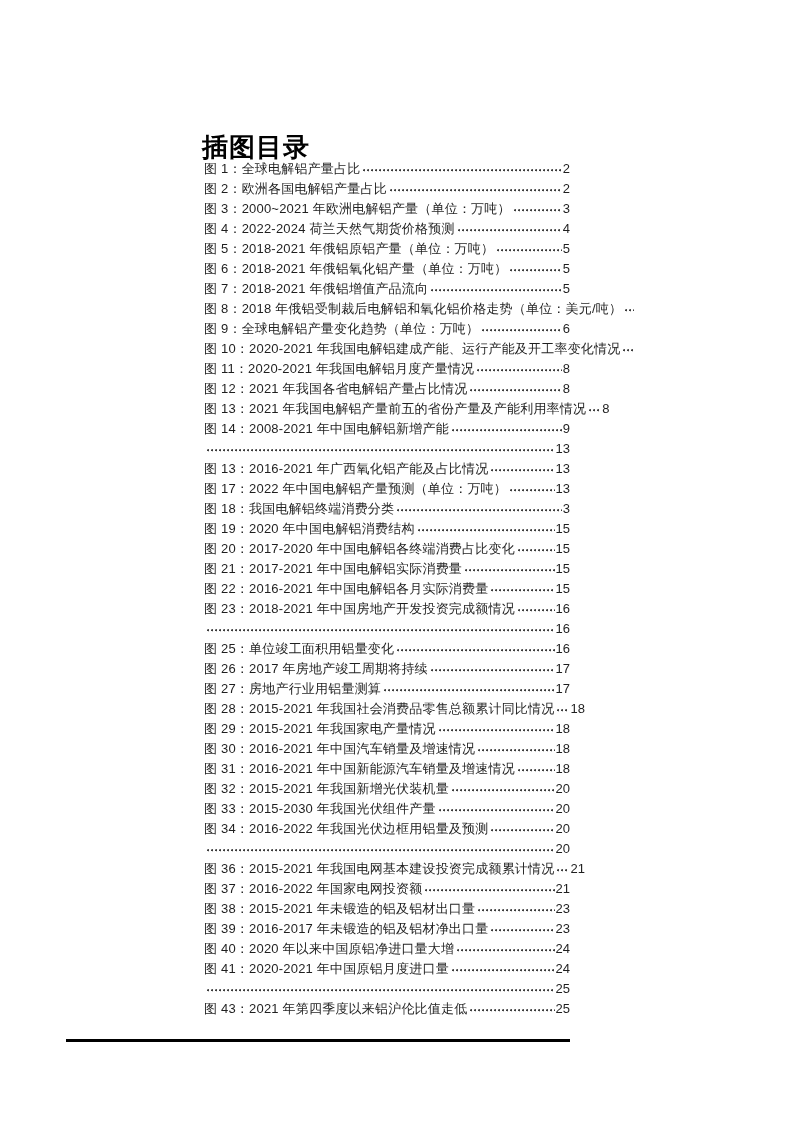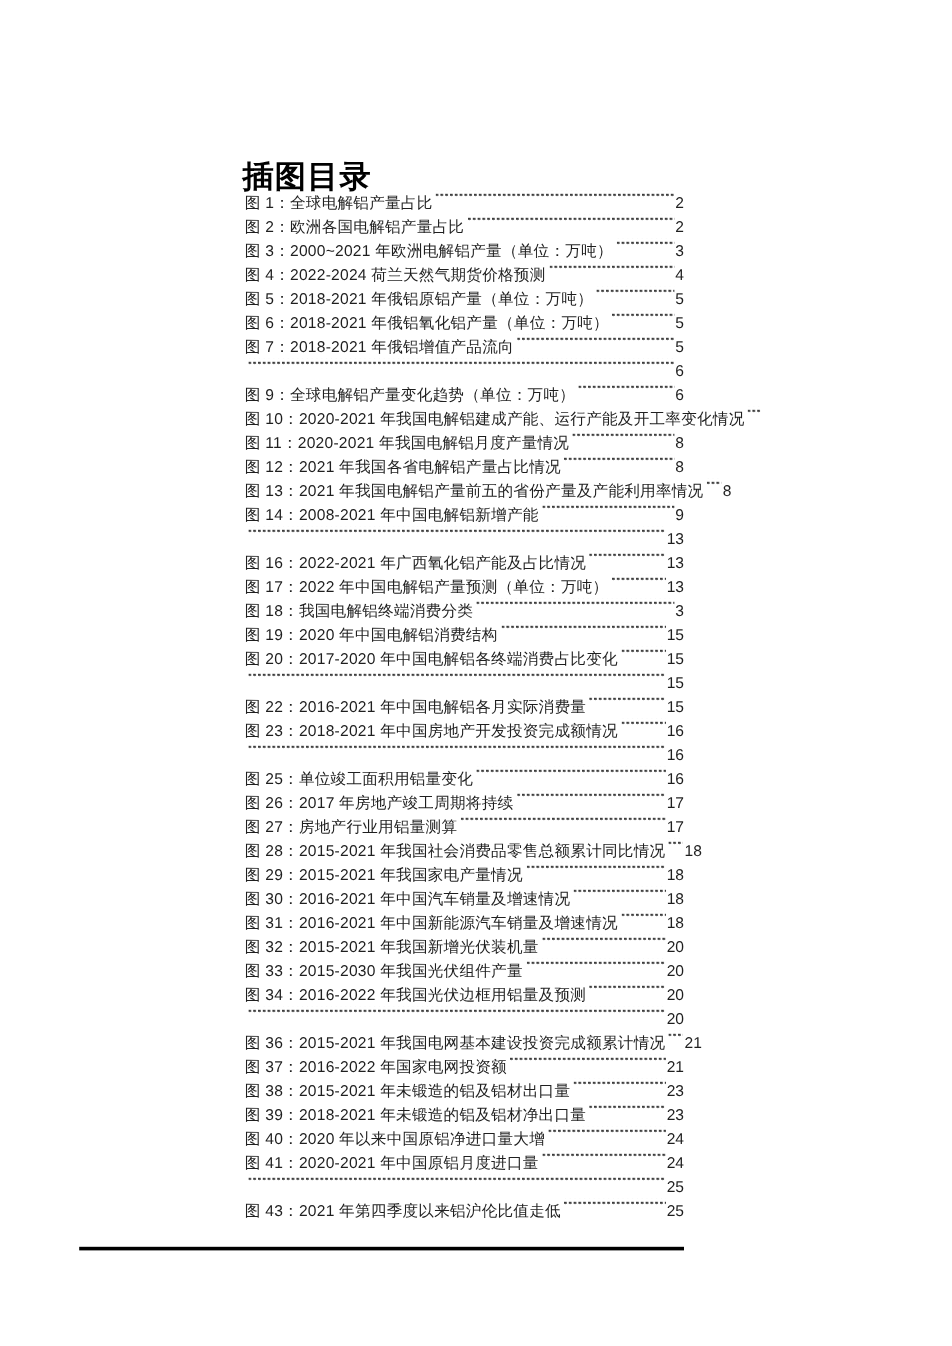--- a/index.html
+++ b/index.html
@@ -27,21 +27,21 @@
     color: #000000;
   }
   .toc {
     position: absolute;
     left: 204px;
     right: 64px;
     top: 159px;
   }
   .toc-row {
     display: flex;
-    align-items: flex-start;
+    align-items: center;
     height: 20px;
     line-height: 20px;
     font-size: 13px;
     color: #1f1f1f;
   }
   .toc-label {
     white-space: nowrap;
     letter-spacing: 0.2px;
   }
   .leader {
@@ -100,20 +100,21 @@
         <span class="toc-label">图 6：2018-2021 年俄铝氧化铝产量（单位：万吨）</span>
         <span class="leader"></span>
         <span class="toc-page">5</span>
       </div>
       <div class="toc-row">
         <span class="toc-label">图 7：2018-2021 年俄铝增值产品流向</span>
         <span class="leader"></span>
         <span class="toc-page">5</span>
       </div>
       <div class="toc-row">
+        <span class="toc-label">图 8：2018 年俄铝受制裁后电解铝和氧化铝价格走势（单位：美元/吨）</span>
         <span class="leader"></span>
         <span class="toc-page">6</span>
       </div>
       <div class="toc-row">
         <span class="toc-label">图 9：全球电解铝产量变化趋势（单位：万吨）</span>
         <span class="leader"></span>
         <span class="toc-page">6</span>
       </div>
       <div class="toc-row">
         <span class="toc-label">图 10：2020-2021 年我国电解铝建成产能、运行产能及开工率变化情况</span>
@@ -138,21 +139,21 @@
       <div class="toc-row">
         <span class="toc-label">图 14：2008-2021 年中国电解铝新增产能</span>
         <span class="leader"></span>
         <span class="toc-page">9</span>
       </div>
       <div class="toc-row">
         <span class="leader"></span>
         <span class="toc-page">13</span>
       </div>
       <div class="toc-row">
-        <span class="toc-label">图 16：2022-2021 年广西氧化铝产能及占比情况</span>
+        <span class="toc-label">图 13：2016-2021 年广西氧化铝产能及占比情况</span>
         <span class="leader"></span>
         <span class="toc-page">13</span>
       </div>
       <div class="toc-row">
         <span class="toc-label">图 17：2022 年中国电解铝产量预测（单位：万吨）</span>
         <span class="leader"></span>
         <span class="toc-page">13</span>
       </div>
       <div class="toc-row">
         <span class="toc-label">图 18：我国电解铝终端消费分类</span>
@@ -163,20 +164,21 @@
         <span class="toc-label">图 19：2020 年中国电解铝消费结构</span>
         <span class="leader"></span>
         <span class="toc-page">15</span>
       </div>
       <div class="toc-row">
         <span class="toc-label">图 20：2017-2020 年中国电解铝各终端消费占比变化</span>
         <span class="leader"></span>
         <span class="toc-page">15</span>
       </div>
       <div class="toc-row">
+        <span class="toc-label">图 21：2017-2021 年中国电解铝实际消费量</span>
         <span class="leader"></span>
         <span class="toc-page">15</span>
       </div>
       <div class="toc-row">
         <span class="toc-label">图 22：2016-2021 年中国电解铝各月实际消费量</span>
         <span class="leader"></span>
         <span class="toc-page">15</span>
       </div>
       <div class="toc-row">
         <span class="toc-label">图 23：2018-2021 年中国房地产开发投资完成额情况</span>
@@ -250,21 +252,21 @@
         <span class="toc-label">图 37：2016-2022 年国家电网投资额</span>
         <span class="leader"></span>
         <span class="toc-page">21</span>
       </div>
       <div class="toc-row">
         <span class="toc-label">图 38：2015-2021 年未锻造的铝及铝材出口量</span>
         <span class="leader"></span>
         <span class="toc-page">23</span>
       </div>
       <div class="toc-row">
-        <span class="toc-label">图 39：2018-2021 年未锻造的铝及铝材净出口量</span>
+        <span class="toc-label">图 39：2016-2017 年未锻造的铝及铝材净出口量</span>
         <span class="leader"></span>
         <span class="toc-page">23</span>
       </div>
       <div class="toc-row">
         <span class="toc-label">图 40：2020 年以来中国原铝净进口量大增</span>
         <span class="leader"></span>
         <span class="toc-page">24</span>
       </div>
       <div class="toc-row">
         <span class="toc-label">图 41：2020-2021 年中国原铝月度进口量</span>

